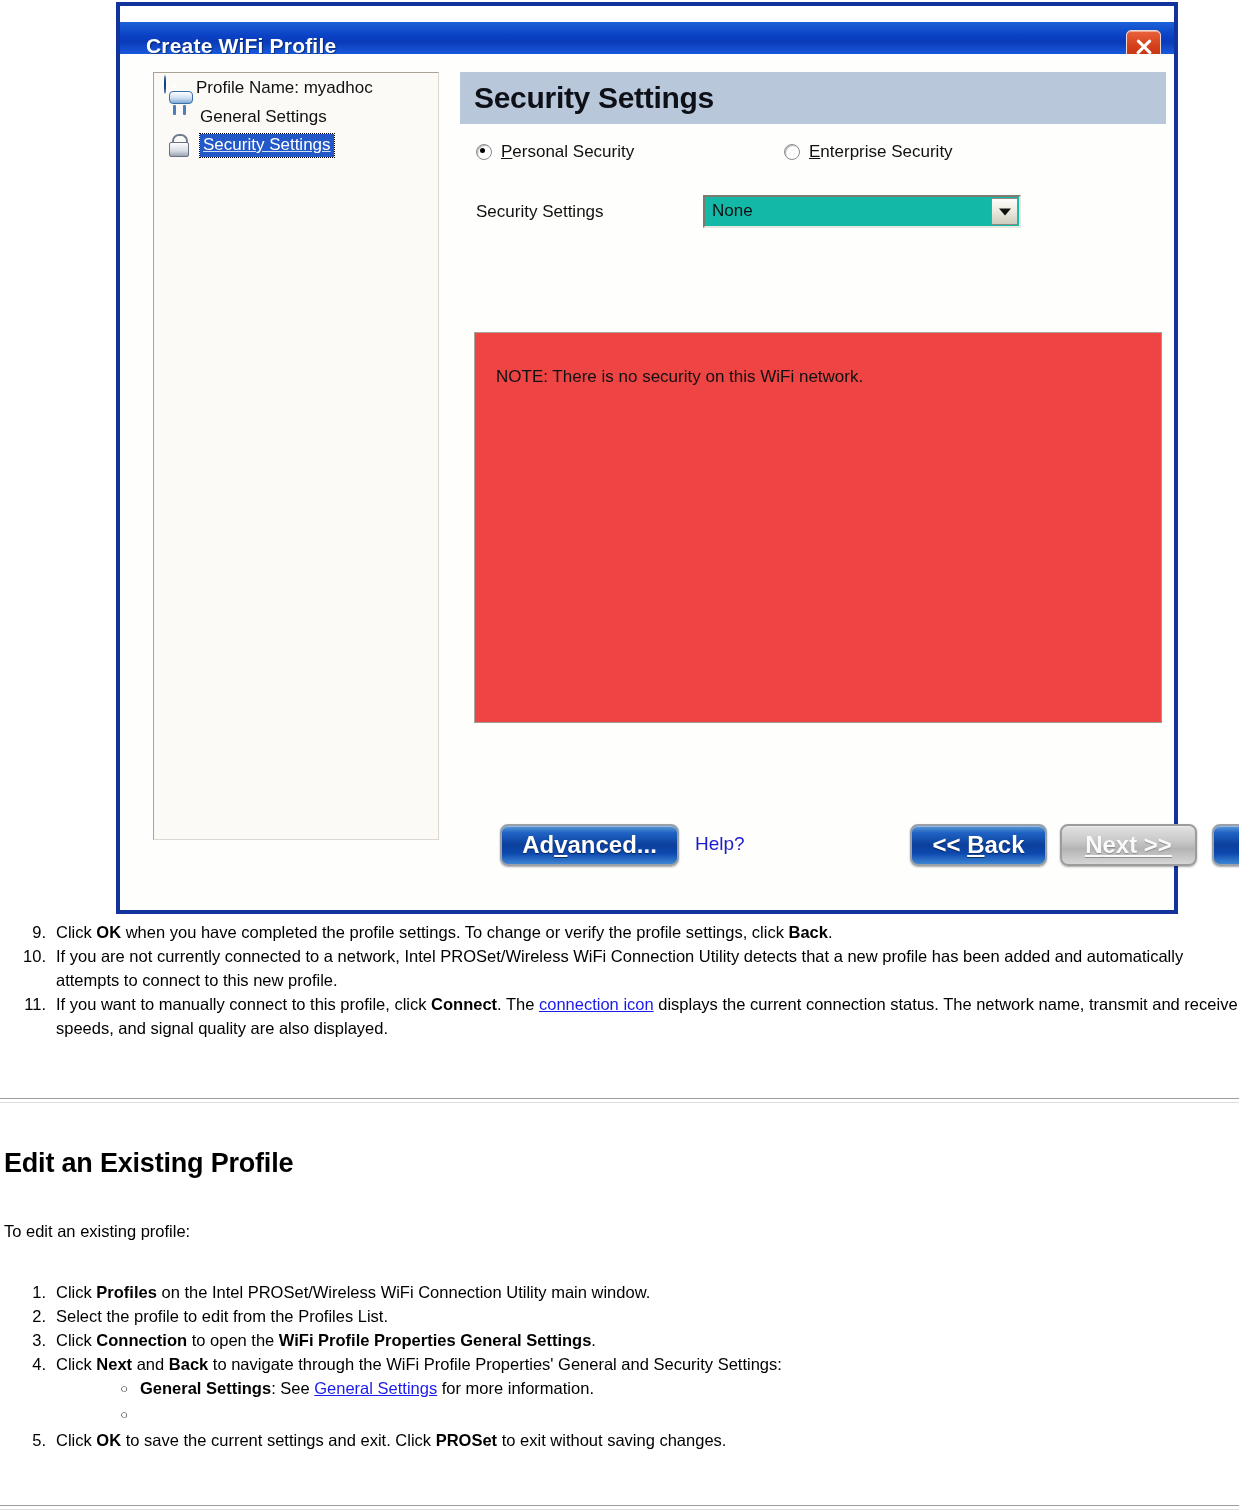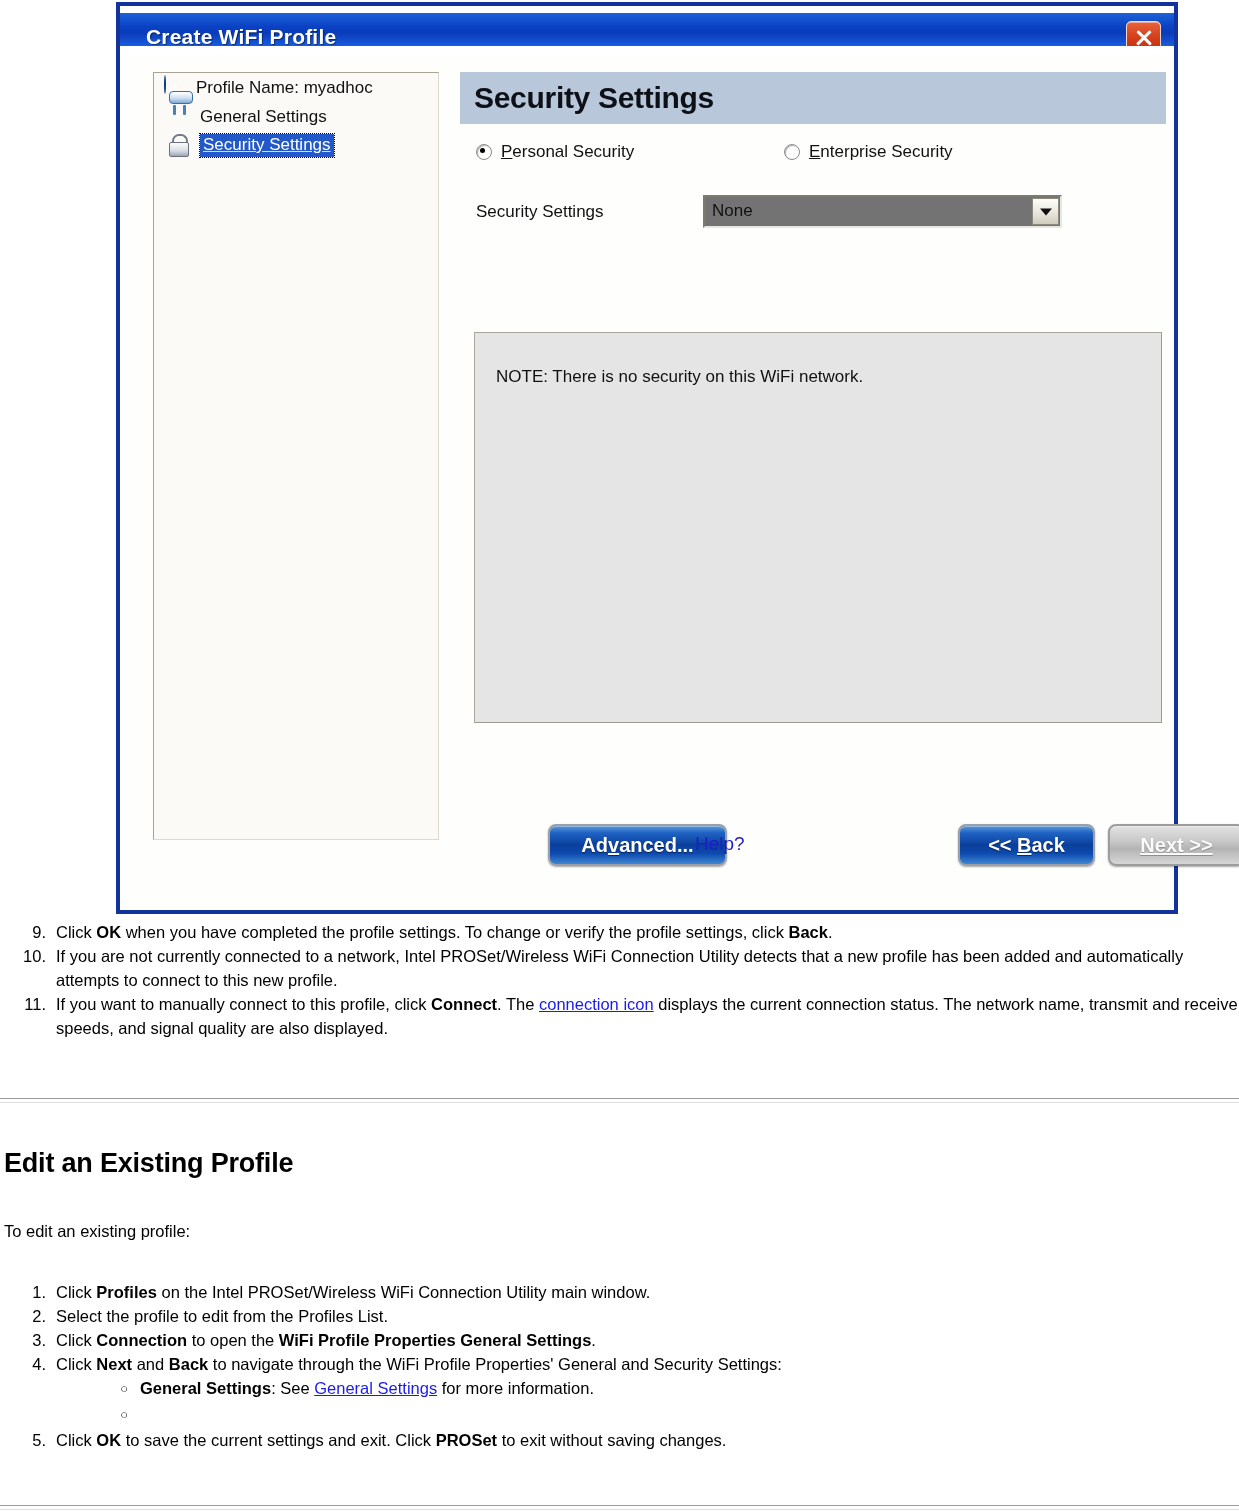--- a/index.html
+++ b/index.html
@@ -16,21 +16,21 @@
   
   #dialog{
     position:absolute;
     left:116px; top:2px;
     width:1062px; height:912px;
     border:4px solid #11339b;
     background:#ffffff;
     box-sizing:border-box;
   }
   #titlebar{
-    position:absolute; left:0; top:7px; right:0; height:33px;
+    position:absolute; left:0; top:16px; right:0; height:33px;
     background:linear-gradient(to bottom,#1d62d8 0%,#0a41c4 42%,#0a3bb8 60%,#1a5ce0 100%);
     overflow:hidden;
   }
   #title-text{
     position:absolute; left:26px; top:12px;
     color:#ffffff; font-size:21px; font-weight:bold;
     letter-spacing:.2px;
     font-family:"Liberation Sans", sans-serif;
     text-shadow:1px 1px 1px rgba(0,0,0,.45);
   }
@@ -159,22 +159,22 @@
     content:"";position:absolute;left:3px;top:3px;width:5.4px;height:5.4px;
     border-radius:50%;background:#000;
   }
   .rlabel{font-size:17px;color:#111;white-space:nowrap;}
   .mn{text-decoration:underline;}
 
   #sec-label{
     position:absolute;left:16px;top:130px;font-size:17px;color:#111;
   }
   #sec-combo{
-    position:absolute;left:243px;top:123px;width:359px;height:33px;
-    background:#737373;
+    position:absolute;left:243px;top:123px;width:318px;height:33px;
+    background:#14b8a6;
     border:2px solid;
     border-color:#7d7a70 #e9e7e1 #e9e7e1 #7d7a70;
     box-sizing:border-box;
     cursor:pointer;
   }
   #sec-combo .cval{
     position:absolute;left:7px;top:4px;font-size:17px;color:#111;
   }
   #sec-combo .cbtn{
     position:absolute;right:1px;top:1px;width:27px;bottom:1px;
@@ -183,46 +183,45 @@
     box-sizing:border-box;
   }
   #sec-combo .cbtn:after{
     content:"";position:absolute;left:50%;top:50%;transform:translate(-50%,-50%);
     border-left:6px solid transparent;border-right:6px solid transparent;
     border-top:7px solid #101010;
   }
 
   #note-box{
     position:absolute;left:14px;top:260px;width:688px;height:391px;
-    background:#e5e5e5;
+    background:#ef4444;
     border:1px solid #aaa69b;
     border-right-color:#9d9a90;border-bottom-color:#9d9a90;
     box-sizing:border-box;
     padding-left:12px;
   }
   #note-box .ntext{
     position:absolute;left:21px;top:34px;font-size:17px;color:#111;
   }
 
   
   #btnbar{position:absolute;left:0;right:0;bottom:0;height:60px;}
   .btn{
     position:absolute;top:0;height:38px;
     border-radius:8px;
     display:flex;align-items:center;justify-content:center;
-    font-size:20px;font-weight:bold;
+    font-size:24px;font-weight:bold;
     color:#ffffff;
     cursor:pointer;
     border:2px solid #9aa0a8;
     background:linear-gradient(to bottom,#5e9ad8 0%,#1f63c4 18%,#0b3f9c 50%,#0d49ae 72%,#3d86d4 100%);
     box-shadow:0 1px 2px rgba(0,0,0,.35), inset 0 1px 0 rgba(255,255,255,.35);
     text-shadow:0 1px 1px rgba(0,0,0,.5);
     white-space:nowrap;
     font-family:"Liberation Sans", sans-serif;
-    margin-left:48px;
   }
   .btn.disabled{
     background:linear-gradient(to bottom,#e2e2e2 0%,#c8c8c8 40%,#b4b4b4 60%,#d6d6d6 100%);
     color:#fafafa;
     text-shadow:0 1px 1px rgba(120,120,120,.7);
     border-color:#9c9c9c;
   }
   #btn-advanced{left:40px;width:175px;}
   #link-help{
     position:absolute;left:235px;top:9px;

